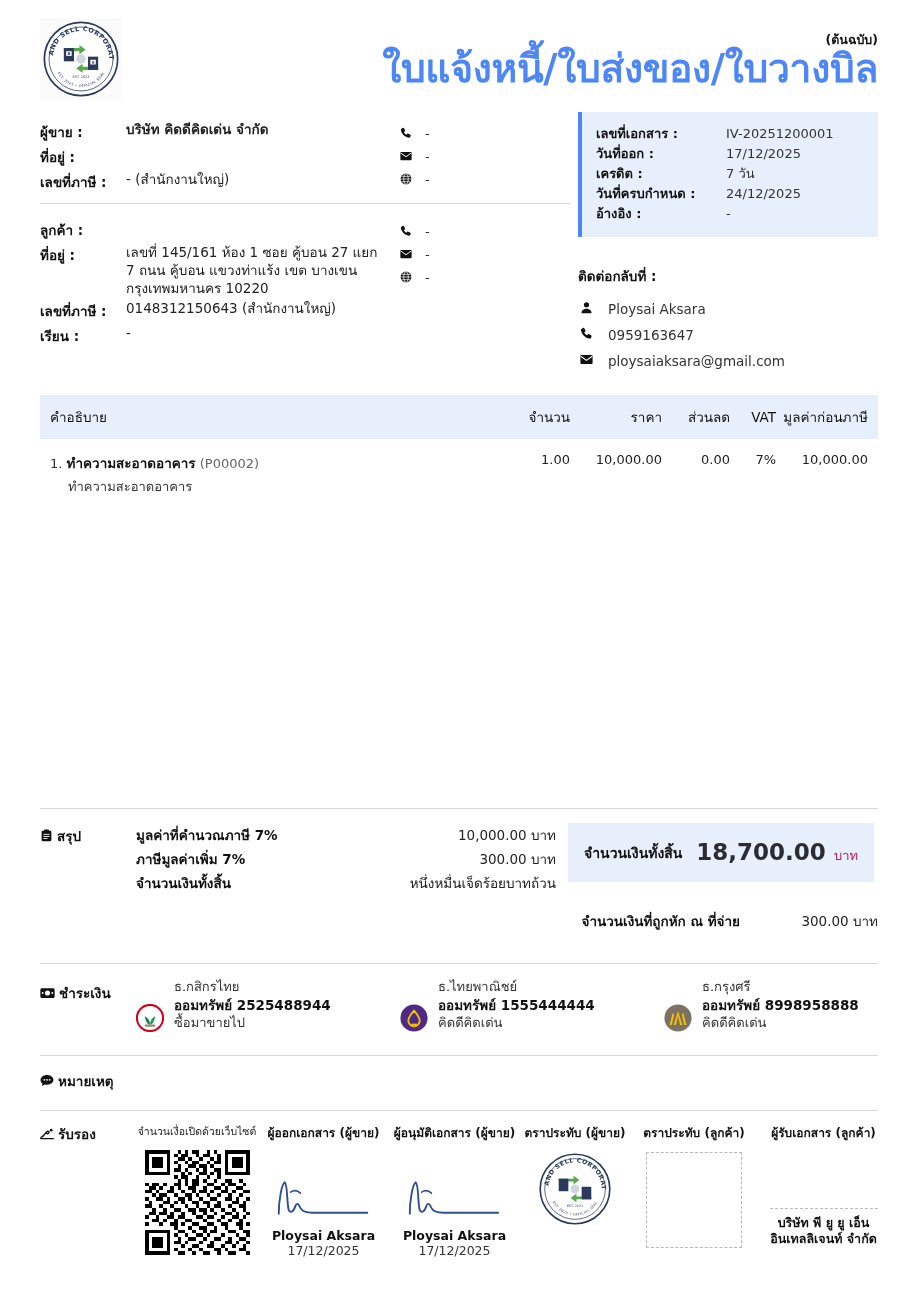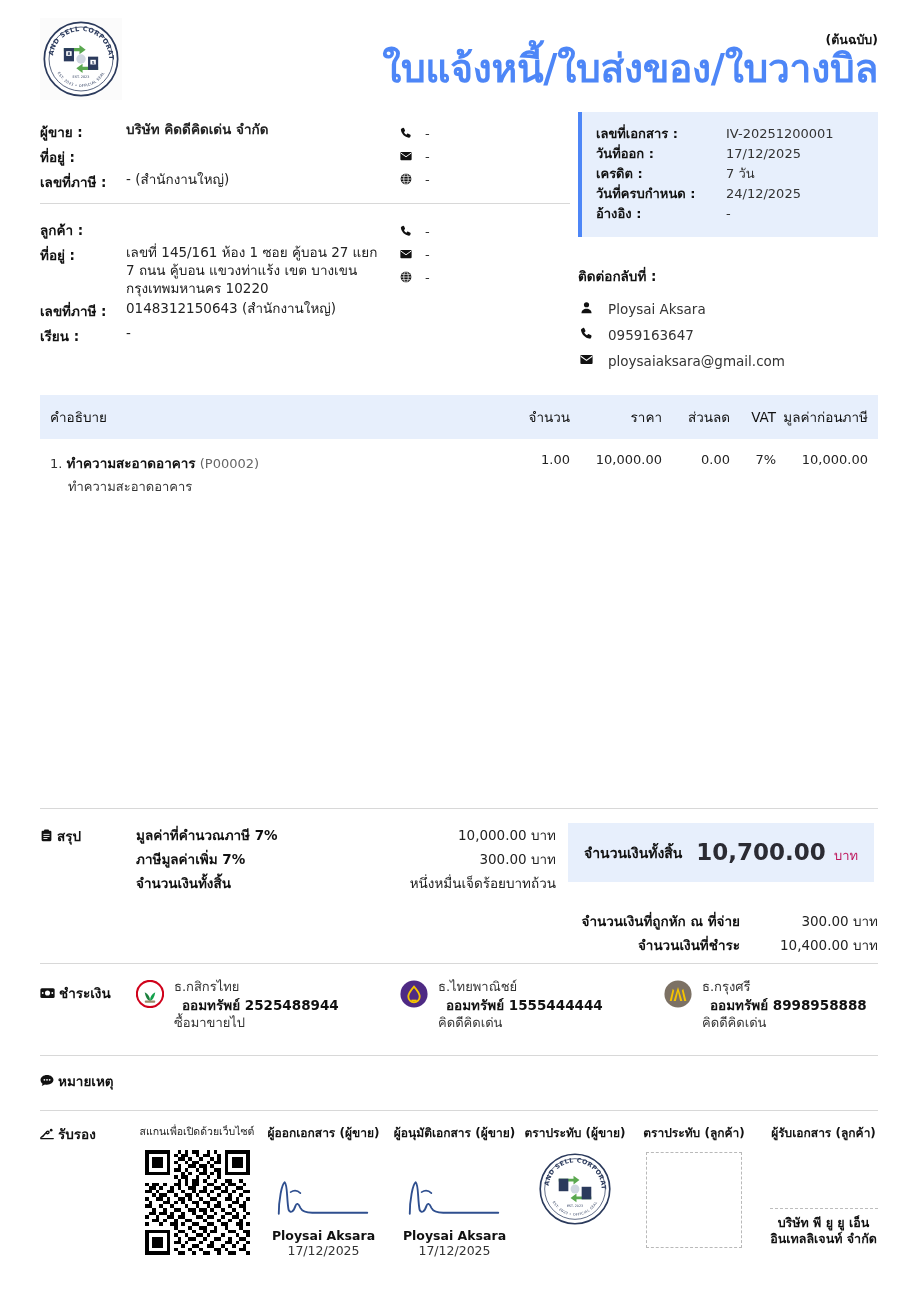--- a/index.html
+++ b/index.html
@@ -127,25 +127,25 @@
   .wht-line { display: flex; justify-content: flex-end; gap: 18px; font-size: 13.5px; line-height: 24px; }
   .wht-k { font-weight: 700; color: #111; }
   .wht-v { width: 120px; text-align: right; color: #222; }
 
   
   .banks { position: absolute; left: 40px; right: 40px; top: 963px; }
   .bank-hr { border: 0; border-top: 1px solid #d8d8d8; margin: 0 0 14px 0; }
   .bank-flex { display: flex; align-items: flex-start; }
   .bank-ico { width: 96px; flex: 0 0 96px; font-weight: 700; font-size: 13.5px; color: #111; padding-top: 4px; }
   .bank-list { flex: 1; display: flex; }
-  .bank-item { display: flex; gap: 10px; width: 264px; }
+  .bank-item { display: flex; gap: 10px; width: 264px; align-items: flex-end; }
   .bank-badge { width: 28px; height: 28px; flex: 0 0 28px; margin-top: 2px; }
   .bank-txt { font-size: 13px; line-height: 18px; }
   .bank-name { color: #333; }
-  .bank-acct { font-weight: 700; color: #111; font-size: 13.5px; margin-left: 8px; }
+  .bank-acct { font-weight: 700; color: #111; font-size: 13.5px; }
   .bank-owner { color: #333; }
 
   
   .notes { position: absolute; left: 40px; right: 40px; top: 1055px; }
   .notes-hr { border: 0; border-top: 1px solid #d8d8d8; margin: 0 0 14px 0; }
   .notes-title { font-weight: 700; font-size: 13.5px; color: #111; }
 
   
   .signs { position: absolute; left: 40px; right: 40px; top: 1110px; }
   .signs-hr { border: 0; border-top: 1px solid #d8d8d8; margin: 0 0 12px 0; }
@@ -403,31 +403,27 @@
           <span class="sum-k">ภาษีมูลค่าเพิ่ม 7%</span>
           <span class="sum-v">300.00 บาท</span>
         </div>
         <div class="sum-line">
           <span class="sum-k">จำนวนเงินทั้งสิ้น</span>
           <span class="sum-v">หนึ่งหมื่นเจ็ดร้อยบาทถ้วน</span>
         </div>
       </div>
       <div class="total-box">
         <div class="tb-k">จำนวนเงินทั้งสิ้น</div>
-        <div class="tb-v"><span style="font-size:23px;font-weight:700;color:#2b2b33;">10,700.00</span> <span>บาท</span></div>
+        <div class="tb-v"><span style="font-size:23px;font-weight:700;color:#2b2b33;">18,700.00</span> <span>บาท</span></div>
       </div>
     </div>
     <div class="wht">
       <div class="wht-line">
         <span class="wht-k">จำนวนเงินที่ถูกหัก ณ ที่จ่าย</span>
         <span class="wht-v">300.00 บาท</span>
-      </div>
-      <div class="wht-line">
-        <span class="wht-k">จำนวนเงินที่ชำระ</span>
-        <span class="wht-v">10,400.00 บาท</span>
       </div>
     </div>
   </div>
 
   <div class="banks">
     <hr class="bank-hr">
     <div class="bank-flex">
       <div class="bank-ico">
         <svg width="15" height="12" viewBox="0 0 20 14" style="vertical-align:-1px;margin-right:4px;">
             <rect x="0.5" y="0.5" width="19" height="13" rx="2" fill="#111"></rect>
@@ -508,21 +504,21 @@
       <div class="signs-ico">
         <svg width="14" height="13" viewBox="0 0 16 14" style="vertical-align:-1px;margin-right:4px;">
             <path d="M1 11.6c2.2-1 3.6-2.6 5-4.6 1-1.4 1.8-2.6 3-2.6.9 0 1.4.6 1.4 1.3 0 1-.9 1.6-1.8 1.6-.5 0-.9-.2-1.2-.5" fill="none" stroke="#111" stroke-width="1.5" stroke-linecap="round"></path>
             <path d="M0.8 12.8h14.4" stroke="#111" stroke-width="1.4" stroke-linecap="round"></path>
             <circle cx="12.8" cy="3.2" r="1.5" fill="#111"></circle>
           </svg><span>รับรอง</span>
       </div>
       <div class="signs-cols">
 
         <div class="sign-col w-qr">
-          <div class="sign-head small">สแกนเพื่อเปิดด้วยเว็บไซต์</div>
+          <div class="sign-head small">จำนวนเงื่อเปิดด้วยเว็บไซต์</div>
           <div class="sign-body" style="height:auto;">
             <svg class="qr" viewBox="0 0 29 29" shape-rendering="crispEdges">
               <rect width="29" height="29" fill="#fff"></rect>
               <g fill="#000">
                 <rect x="0" y="0" width="7" height="7"></rect>
                   <rect x="1" y="1" width="5" height="5" fill="#fff"></rect>
                   <rect x="2" y="2" width="3" height="3"></rect>
                 <rect x="22" y="0" width="7" height="7"></rect>
                   <rect x="23" y="1" width="5" height="5" fill="#fff"></rect>
                   <rect x="24" y="2" width="3" height="3"></rect>

